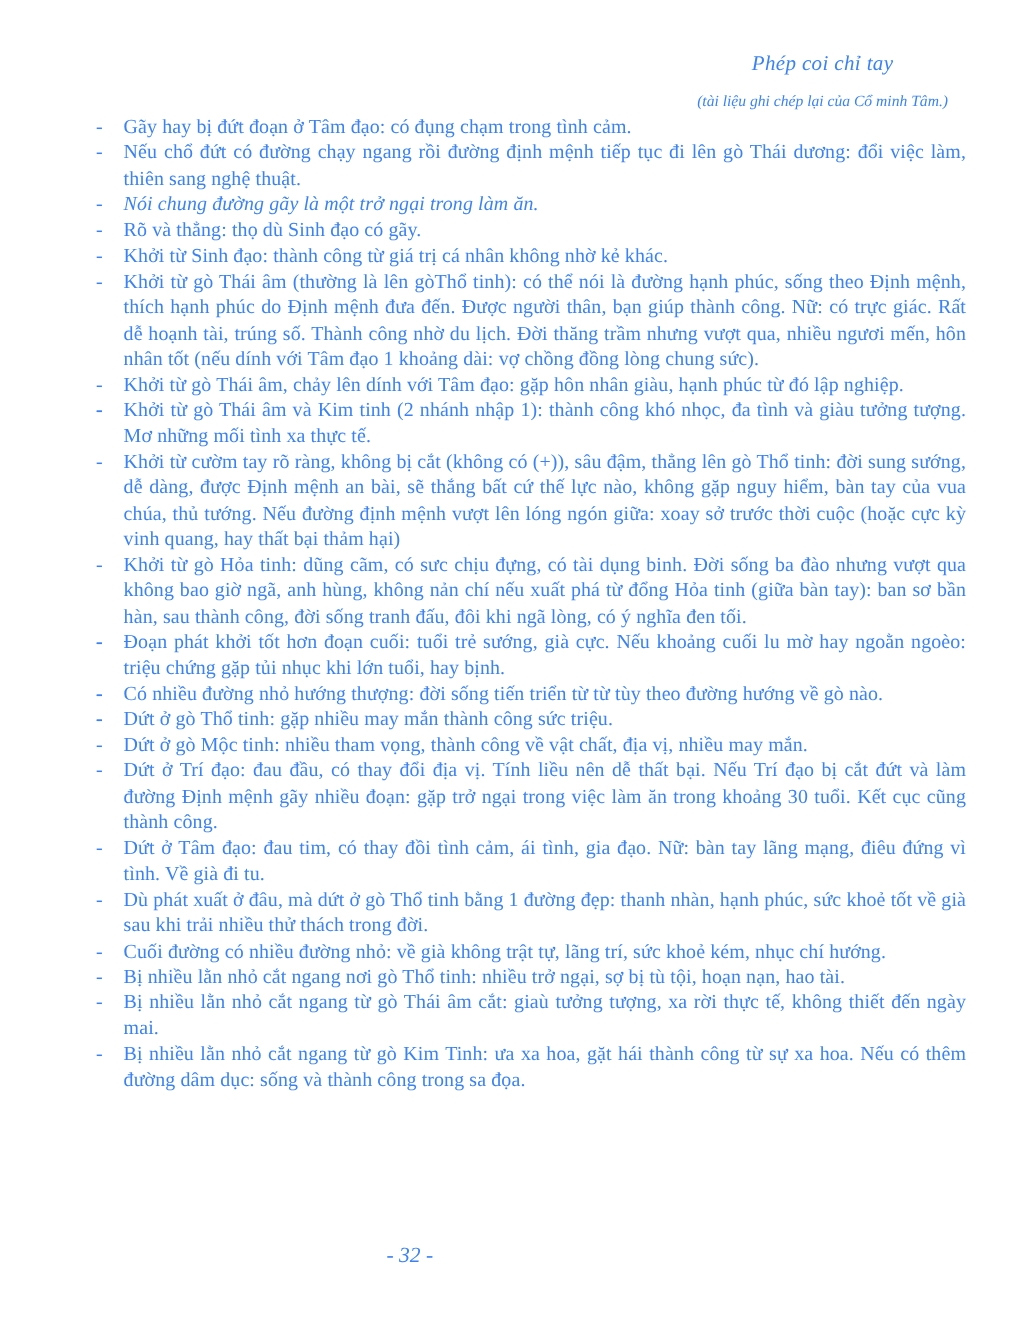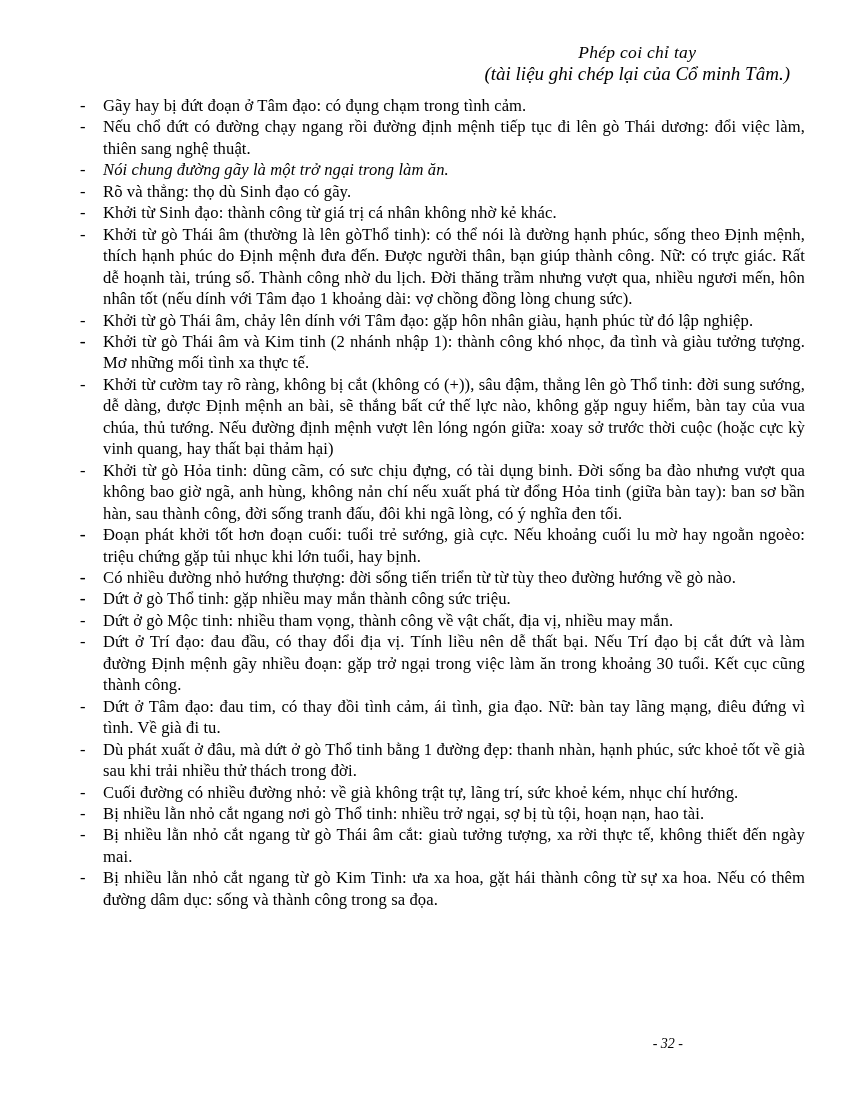--- a/index.html
+++ b/index.html
@@ -1,41 +1,41 @@
 <!DOCTYPE html>
 <html><head>
 <meta charset="utf-8">
 <style>
   html, body { margin: 0; padding: 0; background: #ffffff; }
   .page {
     position: relative;
     width: 850px;
     height: 1100px;
     background: #ffffff;
-    color: #000000;
+    color: #3b82f6;
     font-family: "Liberation Serif", "DejaVu Serif", serif;
     overflow: hidden;
     box-sizing: border-box;
   }
   .header {
     position: absolute;
     top: 42px;
     right: 60px;
     text-align: center;
     font-style: italic;
   }
   .title {
     font-size: 17.5px;
     line-height: 20px;
     letter-spacing: 0.3px;
   }
   .subtitle {
-    font-size: 19px;
+    font-size: 13px;
     line-height: 16px;
-    margin-top: 4px;
+    margin-top: 14px;
     white-space: nowrap;
   }
   .body {
     position: absolute;
     top: 95px;
     left: 78px;
     width: 727px;
   }
   .item {
     position: relative;
@@ -49,23 +49,23 @@
     position: absolute;
     left: 2px;
     top: 0;
   }
   .item.italic .txt { font-style: italic; }
   .footer {
     position: absolute;
     top: 1036px;
     left: 0;
     width: 683px;
-    text-align: right;
+    text-align: center;
     font-style: italic;
-    font-size: 14px;
+    font-size: 18px;
   }
 </style>
 </head>
 <body>
 
 <div class="page">
   <div class="header">
     <div class="title">Phép coi chỉ tay</div>
     <div class="subtitle">(tài liệu ghi chép lại của Cổ minh Tâm.)</div>
   </div>

